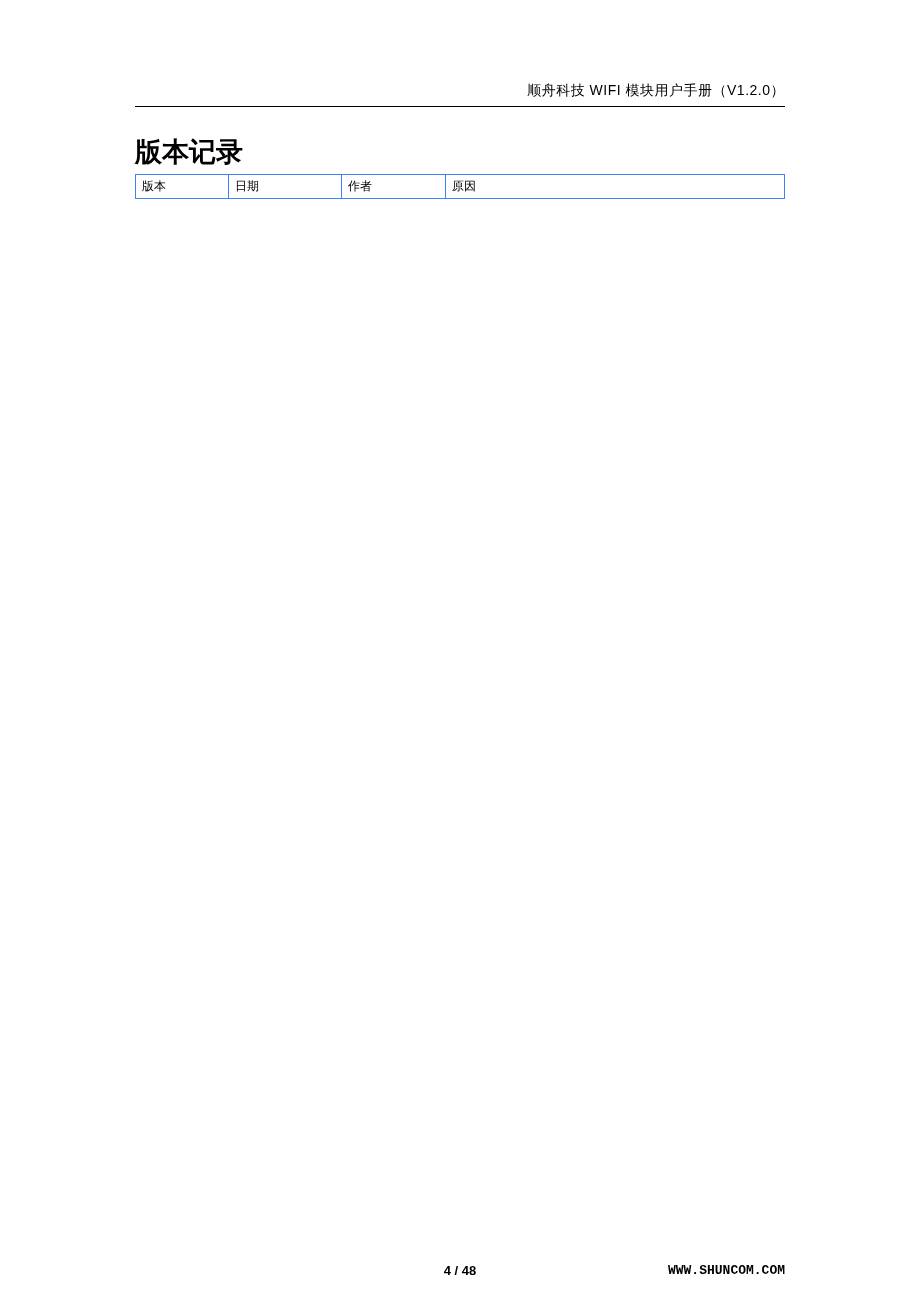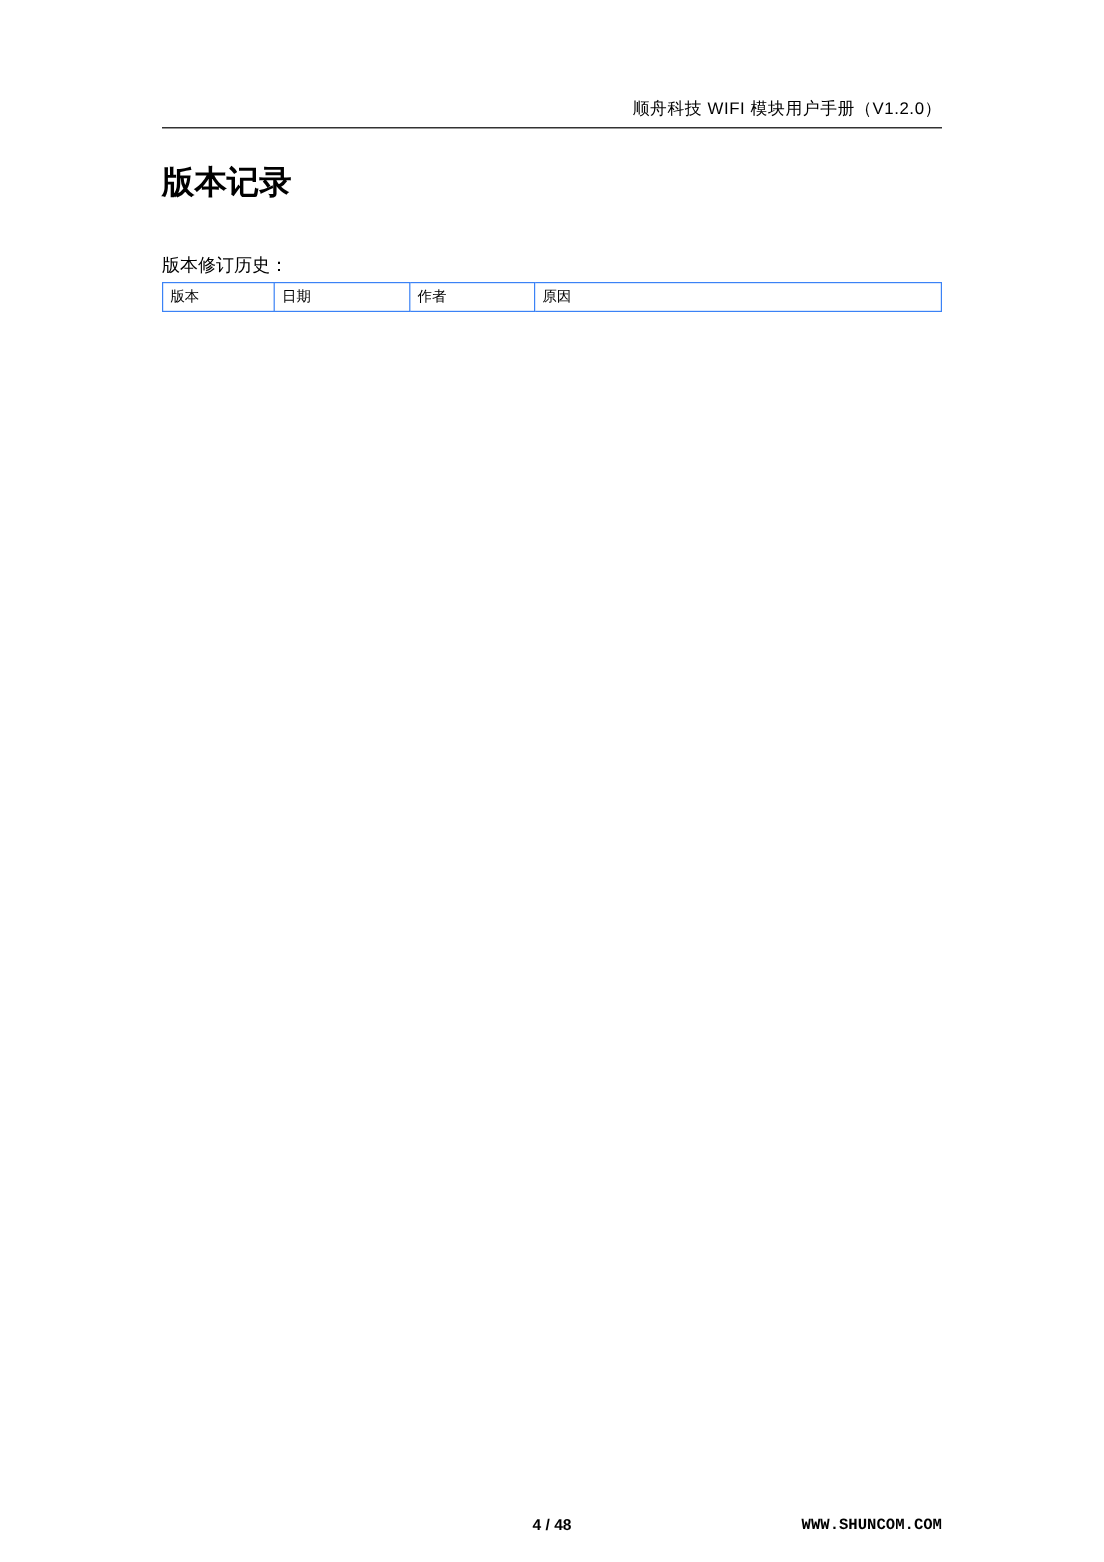--- a/index.html
+++ b/index.html
@@ -73,21 +73,20 @@
 </head>
 <body>
 
 <div class="page">
 
   <div class="header-text">顺舟科技 WIFI 模块用户手册（V1.2.0）</div>
   <div class="header-line"></div>
 
   <h1 class="title">版本记录</h1>
 
-  <div class="subtitle">版本修订历史：</div>
 
   <table class="rev">
     <colgroup>
       <col class="c1">
         <col class="c2">
         <col class="c3">
         <col class="c4">
     </colgroup>
     <thead>
       <tr>

